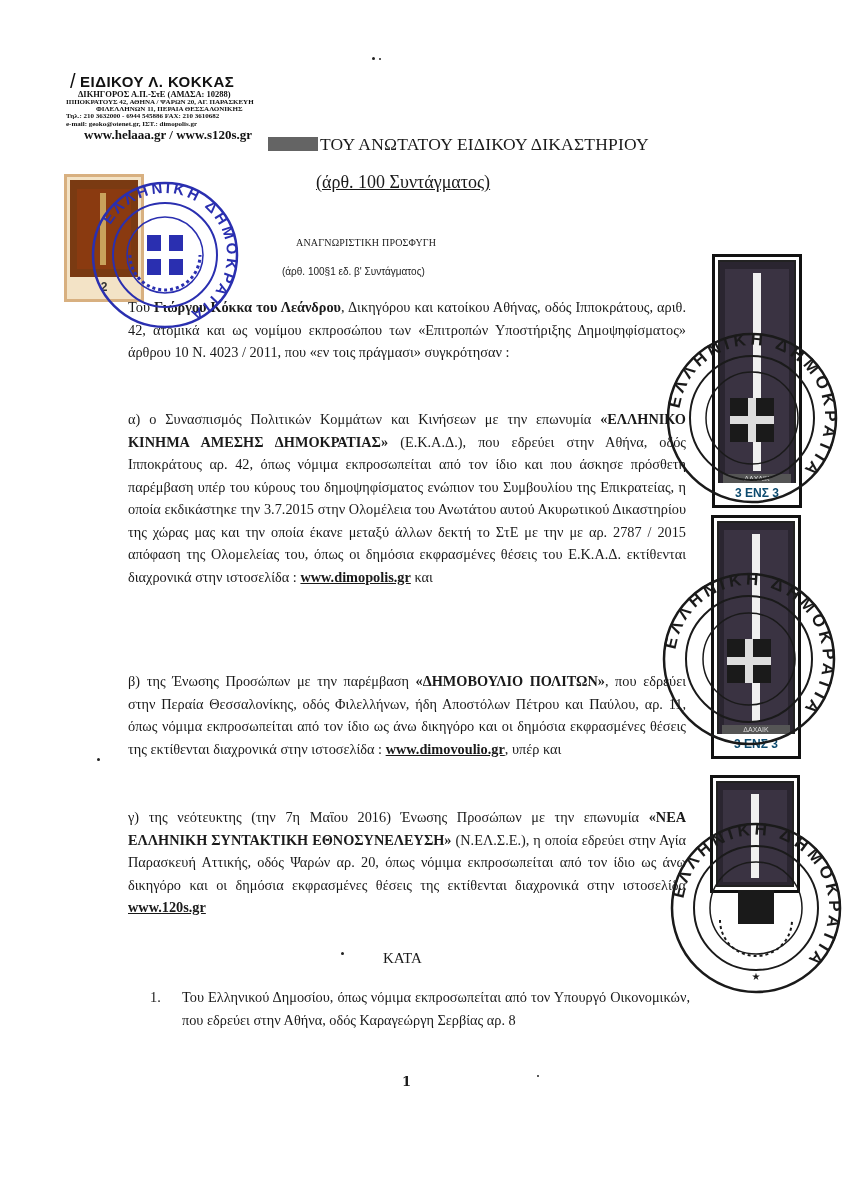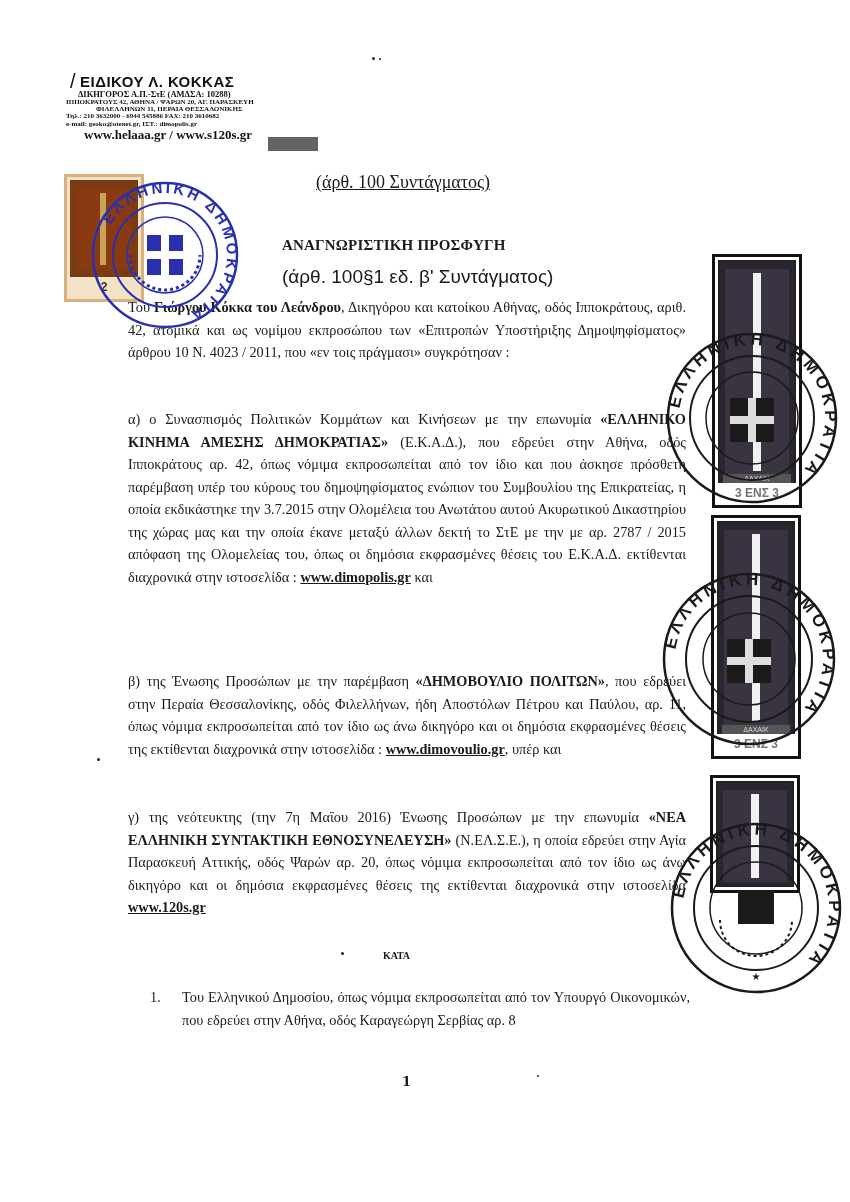--- a/index.html
+++ b/index.html
@@ -14,40 +14,40 @@
   .lh-slash { position: absolute; left: 4px; top: -3px; font-size: 20px; font-weight: normal; }
   .lh-line { font-size: 7px; white-space: nowrap; font-family: Liberation Serif, serif; }
   .lh-line.l1 { font-size: 8.5px; padding-left: 12px; }
   .lh-line.l3 { padding-left: 30px; }
   .lh-line.l6 { padding-left: 18px; font-size: 13px; }
 
   
   .court-title { position: absolute; left: 268px; top: 134px; font-size: 17.5px; letter-spacing: 0.2px; font-family: "Liberation Serif", serif; }
   .court-title .overprint { display:inline-block; width: 50px; height: 14px; background: #222; opacity: 0.7; margin-right: 2px; vertical-align: -1px; }
   .art-sub { position: absolute; left: 316px; top: 172px; font-size: 18px; text-decoration: underline; font-family: "Liberation Serif", serif; }
-  .doc-title { position: absolute; left: 282px; top: 237px; font-size: 15px; font-weight: bold; letter-spacing: 0.2px; font-family: "Liberation Serif", serif; }
-  .doc-sub { position: absolute; left: 282px; top: 266px; font-size: 19px; font-family: "Liberation Sans", sans-serif; }
+  .doc-title { position: absolute; left: 296px; top: 237px; font-size: 10px; font-weight: normal; letter-spacing: 0.2px; font-family: "Liberation Serif", serif; }
+  .doc-sub { position: absolute; left: 282px; top: 266px; font-size: 10px; font-family: "Liberation Sans", sans-serif; }
 
   
   .para { position: absolute; left: 128px; width: 558px; font-size: 14.3px; line-height: 22.5px; text-align: justify;
           font-family: "Liberation Serif", "DejaVu Serif", serif; }
   .para b { font-weight: bold; }
   .link { text-decoration: underline; font-weight: bold; }
-  .kata { position: absolute; left: 383px; top: 950px; font-size: 10px; font-weight: bold; font-family: "Liberation Serif", serif; }
+  .kata { position: absolute; left: 383px; top: 950px; font-size: 15px; font-weight: normal; font-family: "Liberation Serif", serif; }
   .item1 { position: absolute; left: 150px; top: 986px; width: 540px; font-size: 14.3px; line-height: 22.5px; text-align: justify;
            font-family: "Liberation Serif", serif; }
   .item1 .num { position: absolute; left: 0; }
   .item1 .txt { margin-left: 32px; display: block; }
   .page-num { position: absolute; left: 402px; top: 1074px; font-size: 13px; font-weight: bold; }
 
   
   .fiscal-stamp { position: absolute; background: #2a2530; border: 3px solid #111; box-shadow: inset 0 0 0 3px #fff, inset 0 0 0 5px #222; }
   .fiscal-stamp .inner { position: absolute; left: 10px; right: 10px; top: 12px; bottom: 30px; background: #3a3342; }
   .fiscal-stamp .bar { position: absolute; left: 50%; top: 16px; width: 8px; margin-left: -4px; bottom: 34px; background: #f0f0f0; }
-  .fiscal-stamp .val { position: absolute; left: 0; right: 0; bottom: 2px; height: 20px; background: #fff; color: #737373;
+  .fiscal-stamp .val { position: absolute; left: 0; right: 0; bottom: 2px; height: 20px; background: #fff; color: #0c4a6e;
                        font-size: 12px; font-weight: bold; text-align: center; line-height: 20px; font-family: "Liberation Sans", sans-serif; }
   .fiscal-stamp .lbl { position: absolute; left: 8px; right: 8px; bottom: 22px; height: 9px; background: #555; color:#ddd; font-size: 7px;
                        text-align: center; line-height: 9px; font-family: "Liberation Sans", sans-serif; }
   .fiscal-stamp.brown { background: #7a3a12; border-color: #d8b080; box-shadow: inset 0 0 0 3px #f3e3c6; }
   .fiscal-stamp.brown .inner { background: #8a3a10; }
   .fiscal-stamp.brown .bar { background: #c9a25c; width: 6px; }
   .fiscal-stamp.brown .val { background: #f3e3c6; color: #333; }
 
   .seal { position: absolute; border-radius: 50%; }
   .seal svg { width: 100%; height: 100%; display: block; }
@@ -64,21 +64,21 @@
     <div class="lh-line l2">ΙΠΠΟΚΡΑΤΟΥΣ 42, ΑΘΗΝΑ / ΨΑΡΩΝ 20, ΑΓ. ΠΑΡΑΣΚΕΥΗ</div>
     <div class="lh-line l3">ΦΙΛΕΛΛΗΝΩΝ 11, ΠΕΡΑΙΑ ΘΕΣΣΑΛΟΝΙΚΗΣ</div>
     <div class="lh-line l4">Τηλ.: 210 3632000 - 6944 545886  FAX: 210 3610682</div>
     <div class="lh-line l5">e-mail: geoko@otenet.gr, ΙΣΤ.: dimopolis.gr</div>
     <div class="lh-line l6">www.helaaa.gr / www.s120s.gr</div>
   </div>
 
   <div class="dot" style="left:372px;top:57px;"></div>
   <div class="dot" style="left:379px;top:58px;width:2px;height:2px;"></div>
 
-  <div class="court-title"><span class="overprint"></span></div>
+  <div class="court-title"><span class="overprint"></span><span>ΤΟΥ ΑΝΩΤΑΤΟΥ ΕΙΔΙΚΟΥ ΔΙΚΑΣΤΗΡΙΟΥ</span></div>
   <div class="art-sub">(άρθ. 100 Συντάγματος)</div>
   <div class="doc-title">ΑΝΑΓΝΩΡΙΣΤΙΚΗ ΠΡΟΣΦΥΓΗ</div>
   <div class="doc-sub">(άρθ. 100§1 εδ. β' Συντάγματος)</div>
 
   <div class="para" style="top:296px;">
     <span>Του </span><b>Γιώργου Κόκκα του Λεάνδρου</b><span>, Δικηγόρου και κατοίκου Αθήνας, οδός Ιπποκράτους, αριθ. 42, ατομικά και ως νομίμου εκπροσώπου των «Επιτροπών Υποστήριξης Δημοψηφίσματος» άρθρου 10 Ν. 4023 / 2011, που «εν τοις πράγμασι» συγκρότησαν :</span>
   </div>
 
   <div class="para" style="top:408px;">
     <span>α) ο Συνασπισμός Πολιτικών Κομμάτων και Κινήσεων με την επωνυμία </span><b>«ΕΛΛΗΝΙΚΟ ΚΙΝΗΜΑ ΑΜΕΣΗΣ ΔΗΜΟΚΡΑΤΙΑΣ»</b><span> (Ε.Κ.Α.Δ.), που εδρεύει στην Αθήνα, οδός Ιπποκράτους αρ. 42, όπως νόμιμα εκπροσωπείται από τον ίδιο και που άσκησε πρόσθετη παρέμβαση υπέρ του κύρους του δημοψηφίσματος ενώπιον του Συμβουλίου της Επικρατείας, η οποία εκδικάστηκε την 3.7.2015 στην Ολομέλεια του Ανωτάτου αυτού Ακυρωτικού Δικαστηρίου της χώρας μας και την οποία έκανε μεταξύ άλλων δεκτή το ΣτΕ με την με αρ. 2787 / 2015 απόφαση της Ολομελείας του, όπως οι δημόσια εκφρασμένες θέσεις του Ε.Κ.Α.Δ. εκτίθενται διαχρονικά στην ιστοσελίδα : </span><span class="link">www.dimopolis.gr</span><span> και</span>

